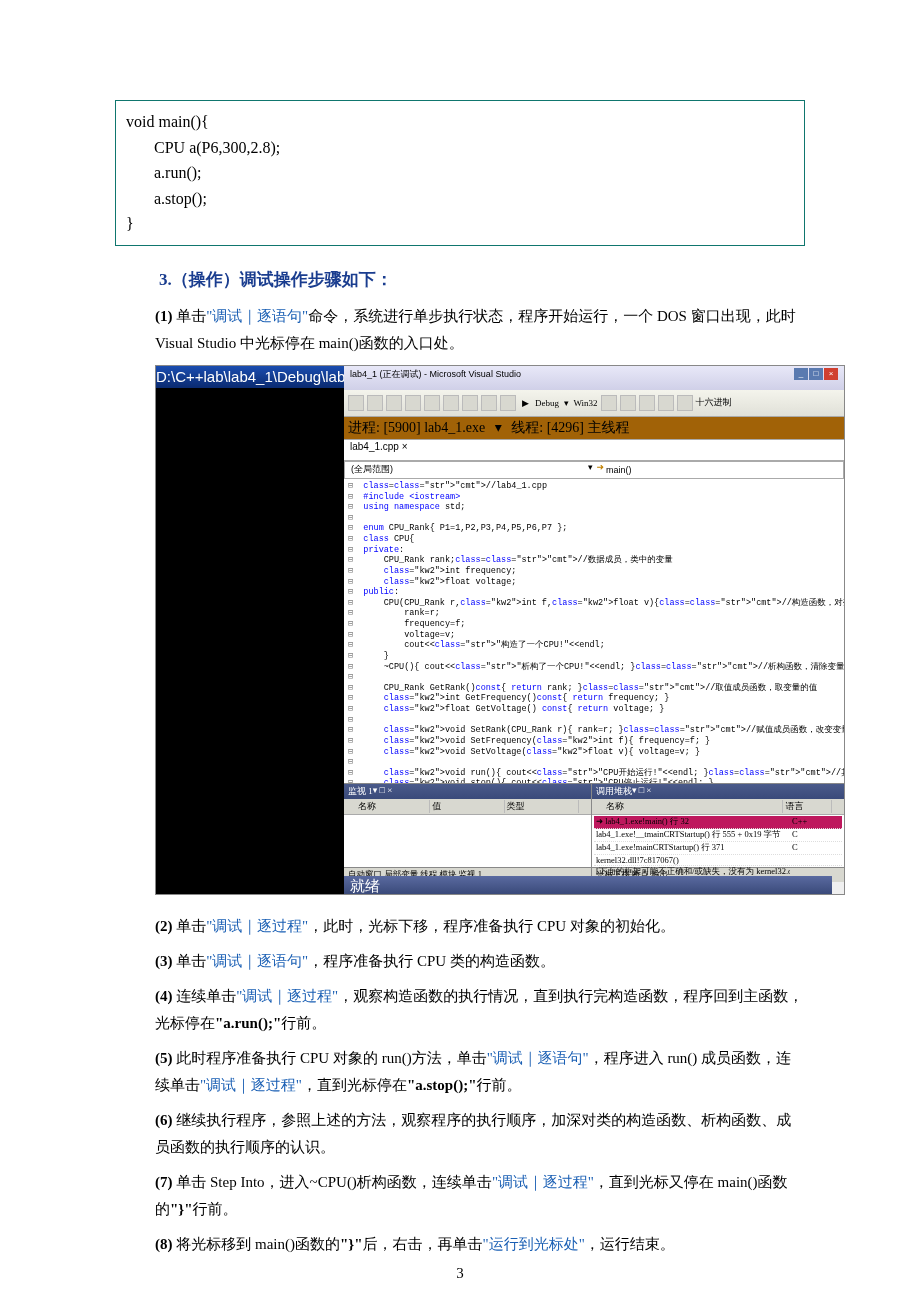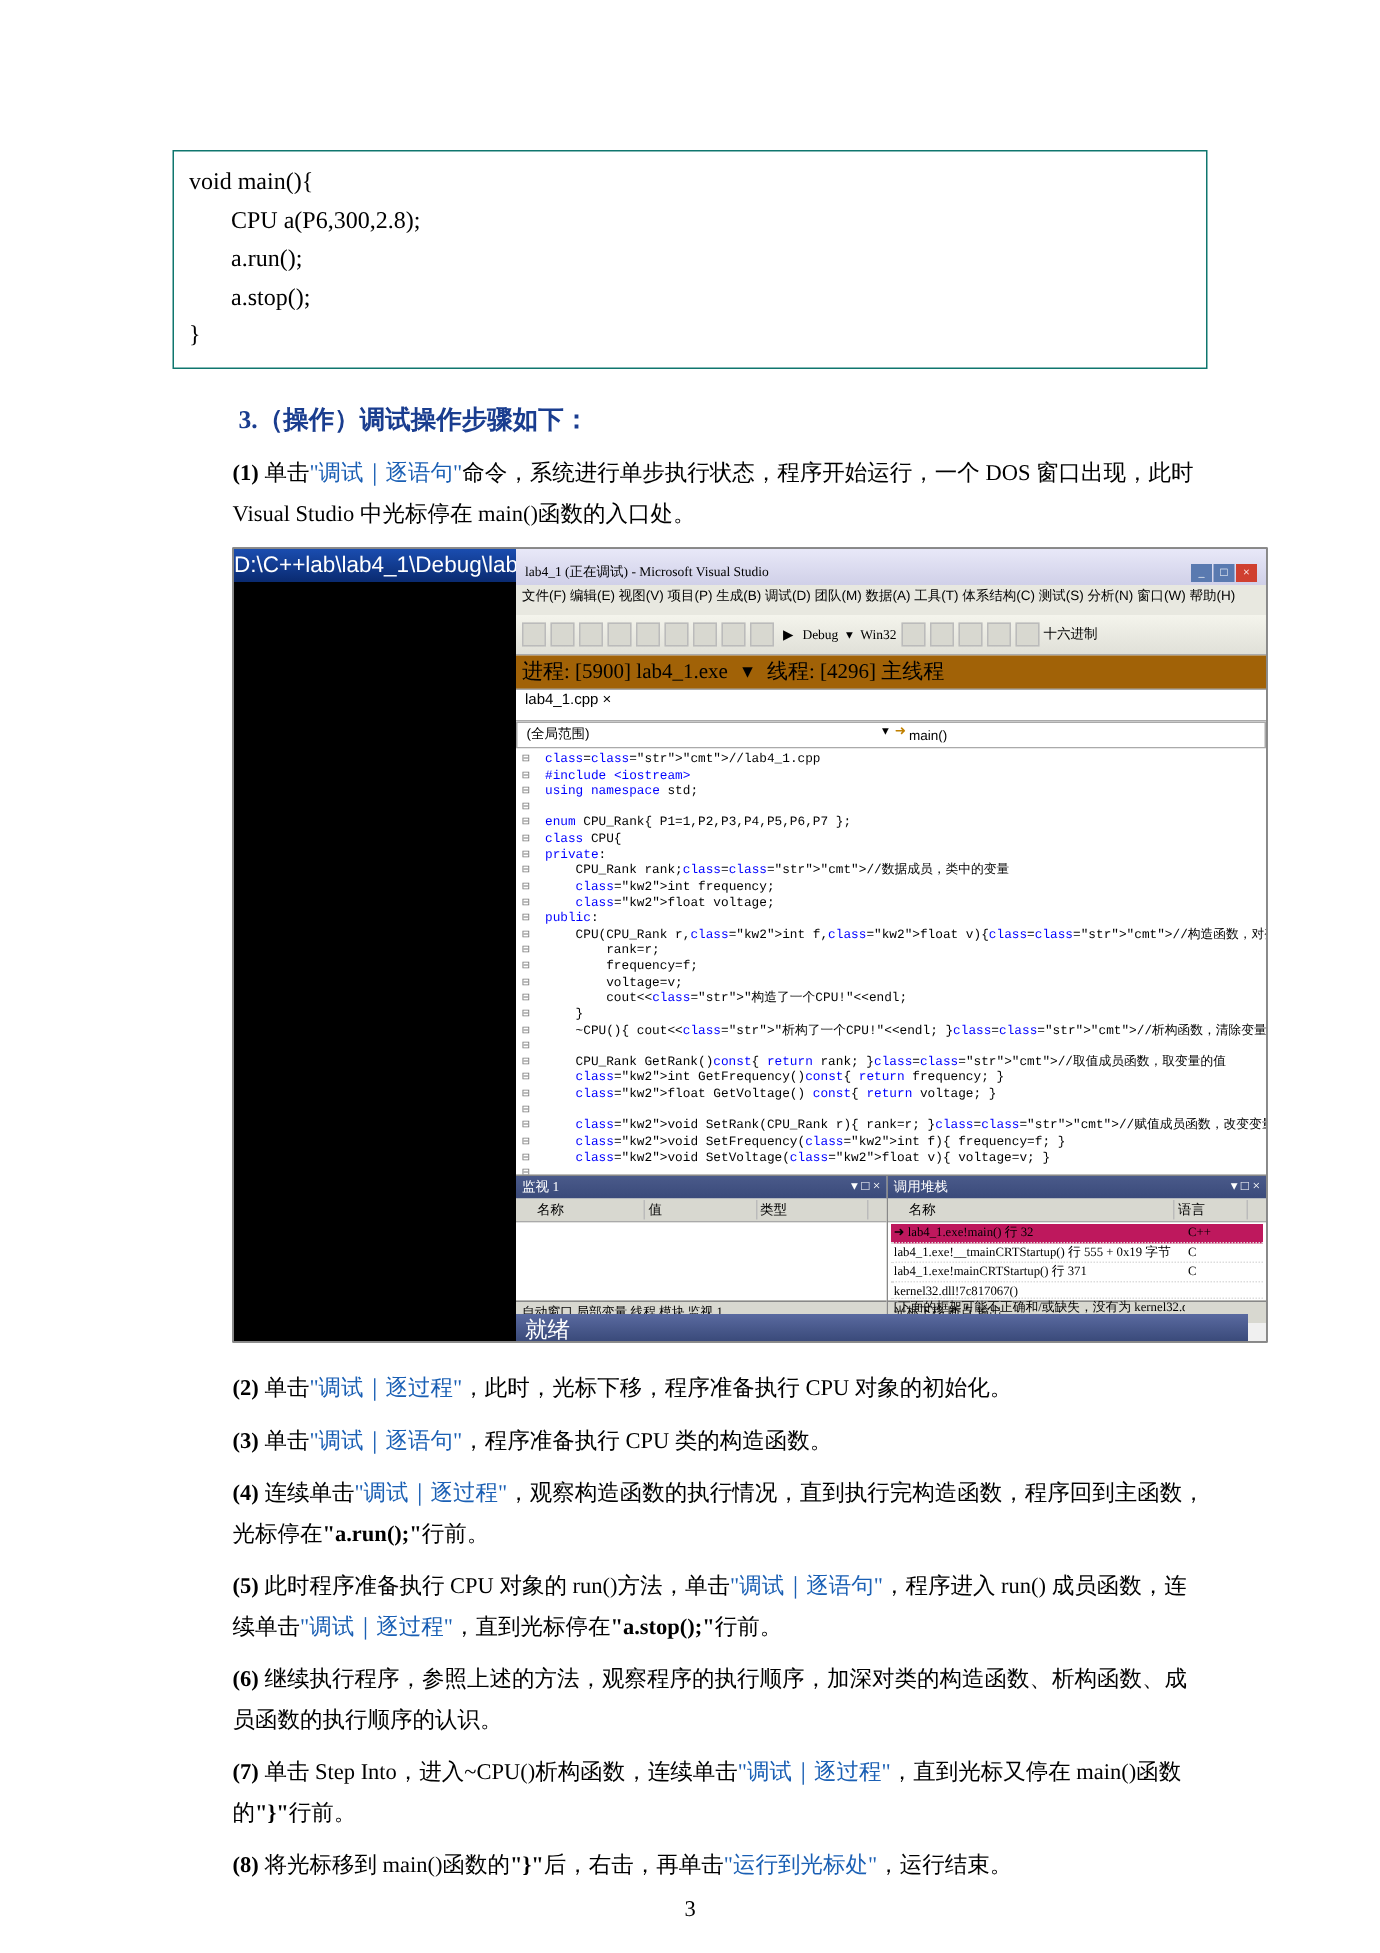--- a/index.html
+++ b/index.html
@@ -9,35 +9,35 @@
 h3.sec{color:#1a3d8f;font-weight:bold;font-size:17px;margin:0 0 12px 0;padding-left:44px}
 .steps{padding-left:40px}
 .step{margin-bottom:8px;line-height:1.8}
 .step-no{font-weight:bold}
 .link{color:#1a5fb4}
 .bold{font-weight:bold}
 .shot{margin:8px 0 18px 0;border:1px solid #888;width:688px;height:528px;position:relative;background:#222}
 .shot-left{position:absolute;left:0;top:0;width:188px;height:100%;background:#000}
 .shot-left-title{height:18px;background:linear-gradient(#1a4db0,#0a2a70);color:#fff;font-size:15px;padding:2px 0;font-family:Arial}
 .shot-right{position:absolute;left:188px;top:0;right:0;height:100%;background:#f0f0f0}
-.vs-title{height:20px;background:linear-gradient(#e8e8f8,#d0d0e8);font-size:9px;padding:2px 6px;font-family:Liberation Serif, serif;display:flex;justify-content:space-between;align-items:flex-end}
+.vs-title{height:20px;background:linear-gradient(#e8e8f8,#d0d0e8);font-size:9px;padding:2px 6px;font-family:Liberation Sans, sans-serif;display:flex;justify-content:space-between;align-items:flex-start}
 .vs-menu{height:18px;background:#e8e8e0;font-size:9px;padding:1px 4px;font-family:"SimSun",Arial}
 .vs-tool{height:22px;background:linear-gradient(#f4f4ec,#e0e0d8);border-bottom:1px solid #aaa;font-size:9px;padding:2px 4px;display:flex;gap:3px;align-items:center}
 .tbtn{width:14px;height:14px;background:#d8d8d0;border:1px solid #bbb;display:inline-block}
 .vs-tool2{height:18px;background:#a16207;font-size:14px;padding:2px 4px;font-family:"SimSun";border-bottom:1px solid #aaa}
 .vs-tab{height:18px;background:#fff;font-size:10px;padding:1px 6px;font-family:Arial;border-bottom:1px solid #aaa}
 .vs-scope{height:16px;background:#fff;border:1px solid #aaa;font-size:9px;padding:0 4px;display:flex}
 .vs-scope input{flex:1;border:none;font-size:9px;background:transparent}
 .vs-code{background:#fff;font-family:"Courier New",monospace;font-size:8.5px;line-height:1.25;padding:2px 4px;height:300px;overflow:hidden;white-space:pre;color:#000}
 .vs-code .kw2{color:#0000ff}
 .vs-code .dir{color:#808080}
 .vs-bottom{position:absolute;bottom:16px;left:0;right:0;height:94px;background:#e8e8e0;border-top:1px solid #888;font-size:9px;display:flex}
 .vs-watch{flex:1;border-right:1px solid #888}
 .vs-call{flex:1}
-.panel-t{background:linear-gradient(#4a5a8a,#3a4a7a);color:#fff;padding:1px 4px;font-size:9px;display:flex;justify-content:space-between}
+.panel-t{background:linear-gradient(#4a5a8a,#3a4a7a);color:#fff;padding:1px 4px;font-size:9px;display:flex;justify-content:flex-start}
 .panel-hdr{background:#d8d8d0;padding:1px 12px;font-size:9px;border-bottom:1px solid #aaa;display:flex}
 .panel-hdr span{flex:1;border-right:1px solid #bbb;padding:0 2px}
 .panel-body{background:#fff;height:50px;font-size:8.5px;padding:1px 2px}
 .panel-body .row{display:flex;border-bottom:1px dotted #ddd}
 .panel-body .row span{flex:1;padding:0 2px;white-space:nowrap;overflow:hidden}
 .panel-body .yel{background:#be185d}
 .panel-tabs{background:#d8d8d0;font-size:8.5px;padding:1px 4px;border-top:1px solid #888}
 .vs-status{position:absolute;bottom:0;left:0;right:12px;height:16px;background:linear-gradient(#5a6aa0,#3a4a7a);color:#fff;font-size:15px;padding:1px 6px}
 .win-btns{display:flex;gap:1px}
 .wb{width:14px;height:12px;font-size:8px;text-align:center;line-height:12px;color:#fff}
@@ -72,21 +72,20 @@
    </div>
    <div class="shot-right">
     <div class="vs-title">
      <span>lab4_1 (正在调试) - Microsoft Visual Studio</span>
      <span class="win-btns">
       <span class="wb min">_</span>
       <span class="wb max">□</span>
       <span class="wb cls">×</span>
      </span>
     </div>
-    <div class="vs-menu">文件(F)  编辑(E)  视图(V)  项目(P)  生成(B)  调试(D)  团队(M)  数据(A)  工具(T)  体系结构(C)  测试(S)  分析(N)  窗口(W)  帮助(H)</div>
     <div class="vs-tool">
      <span class="tbtn"></span>
             <span class="tbtn"></span>
             <span class="tbtn"></span>
             <span class="tbtn"></span>
             <span class="tbtn"></span>
             <span class="tbtn"></span>
             <span class="tbtn"></span>
             <span class="tbtn"></span>
             <span class="tbtn"></span>

